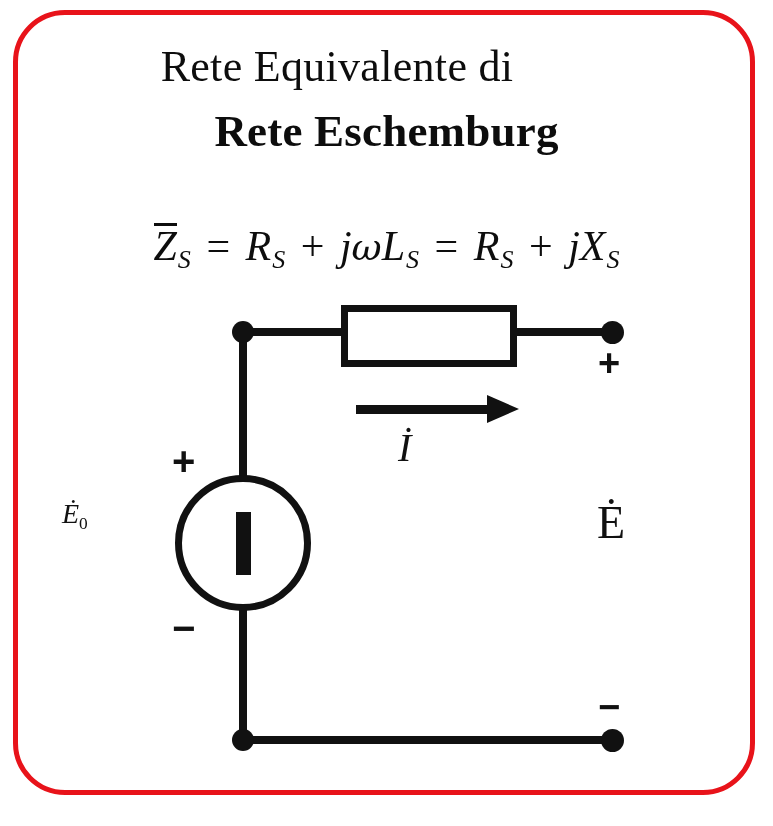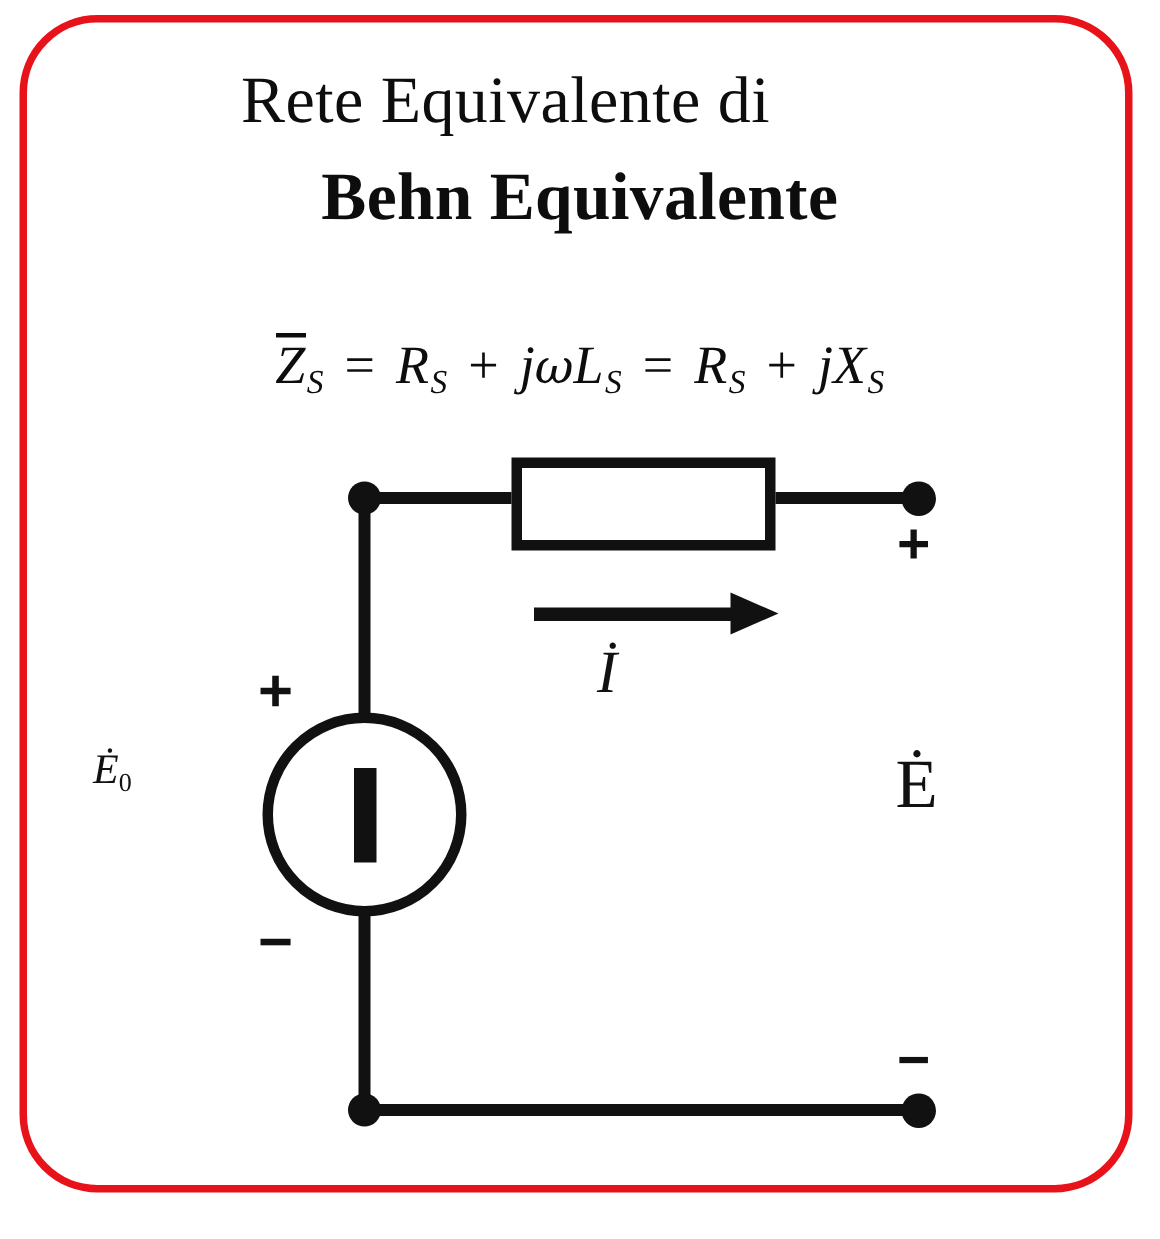--- a/index.html
+++ b/index.html
@@ -58,21 +58,21 @@
   }
   
   #formula {
     position: absolute;
     left: 0;
     top: 222px;
     width: 773px;
     text-align: center;
     font-family: "Liberation Serif", serif;
     font-style: italic;
-    font-size: 36px;
+    font-size: 42px;
     color: #0d0d0d;
     white-space: nowrap;
   }
   #formula .op {
     font-style: normal;
     padding: 0 5px;
   }
   #formula .sub {
     font-size: 0.62em;
     font-style: italic;
@@ -195,21 +195,21 @@
   }
 </style>
 </head>
 <body>
 
 <div id="canvas">
 
   <div id="frame"></div>
 
   <div id="title-line1">Rete Equivalente di</div>
-  <div id="title-line2">Behn Equivalente</div>
+  <div id="title-line2">Rete Eschemburg</div>
 
   <div id="formula">
     <span class="ovl">Z</span><span class="sub">S</span>
     <span class="op">=</span>
     <span>R</span><span class="sub">S</span>
     <span class="op">+</span>
     <span>j</span><span class="omega">ω</span><span>L</span><span class="sub">S</span>
     <span class="op">=</span>
     <span>R</span><span class="sub">S</span>
     <span class="op">+</span>

